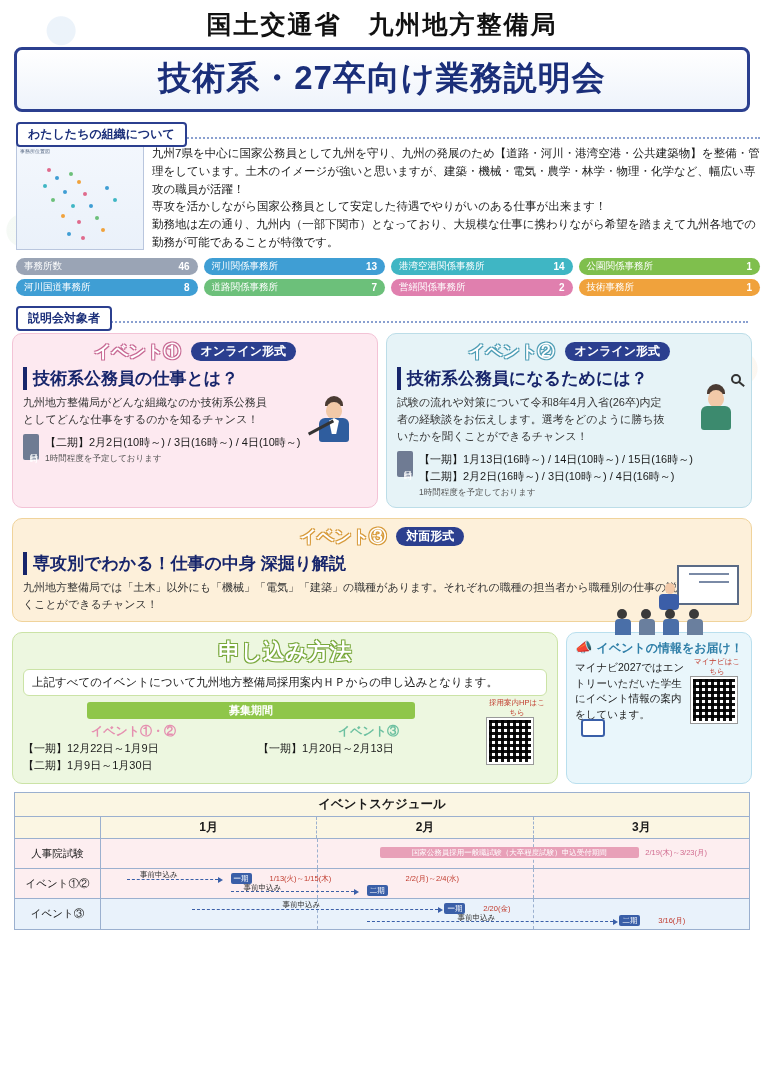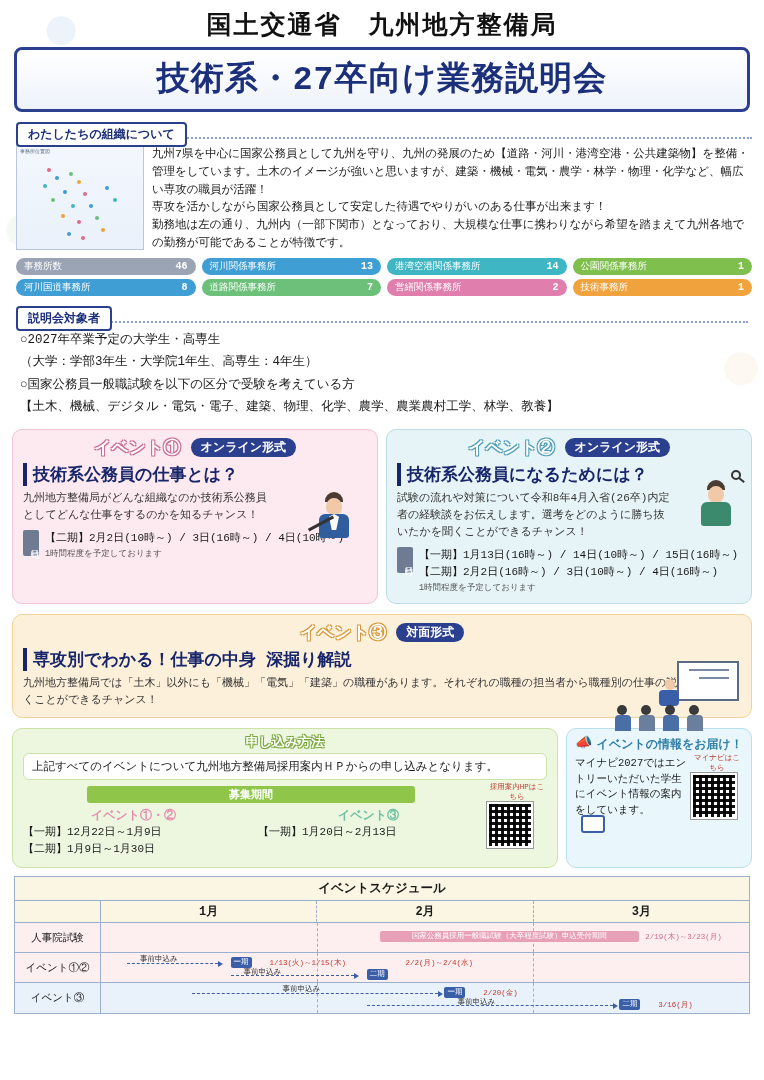--- a/index.html
+++ b/index.html
@@ -14,21 +14,20 @@
   }
   .page {
     width: 764px; height: 768px;
     position: relative;
     background:
       radial-gradient(circle at 8% 4%, rgba(120,170,220,.14) 0 14px, rgba(0,0,0,0) 15px),
       radial-gradient(circle at 95% 9%, rgba(200,150,200,.12) 0 18px, rgba(0,0,0,0) 19px),
       radial-gradient(circle at 3% 30%, rgba(160,200,160,.10) 0 16px, rgba(0,0,0,0) 17px),
       radial-gradient(circle at 97% 48%, rgba(230,180,120,.10) 0 16px, rgba(0,0,0,0) 17px),
       linear-gradient(#ffffff,#ffffff);
-    font-family: Liberation Mono, monospace;
   }
 
   
   .hdr-org {
     text-align:center;
     font-size: 25px;
     font-weight: bold;
     letter-spacing: 2px;
     padding-top: 8px;
     color:#111;
@@ -61,21 +60,21 @@
     position:relative;
     z-index:3;
   }
   .dotline{
     border-top: 2px dotted #8aa0d0;
     margin-top:-10px;
     margin-bottom:6px;
   }
 
   
-  .org-sec{ margin: 10px 12px 0 16px; }
+  .org-sec{ margin: 10px 4px 0 16px; }
   .org-body{ display:flex; gap:8px; margin-top:6px; }
   .map-box{
     width: 128px; height: 105px;
     border:1px solid #b9c6de;
     background: linear-gradient(#f3f7fd,#eaf1fa);
     position:relative;
     flex: 0 0 auto;
   }
   .map-cap{ font-size:5px; color:#5a6b86; padding:2px 3px; }
   .map-dot{ position:absolute; width:4px; height:4px; border-radius:50%; }
@@ -143,21 +142,21 @@
   .p-hair{ width:18px;height:10px;border-radius:9px 9px 0 0; background:#4a3b33; position:absolute;}
   .p-body{ width:30px;height:24px;border-radius:6px 6px 3px 3px; background:#2f5d9e; position:absolute;}
   .p-shirt{ width:10px;height:16px;background:#fff; position:absolute; clip-path: polygon(50% 0,100% 18%,72% 100%,28% 100%,0 18%);}
 
   
   .apply-row{ display:flex; gap:8px; margin:10px 12px 0 12px; }
   .apply-card{
     flex: 1 1 auto; background:#edf7e0; border:1px solid #cbe3a6; border-radius:10px; padding: 4px 10px 8px 10px;
   }
   .apply-title{
-    text-align:center; font-size:13px; font-weight:bold; color:#fff;
+    text-align:center; font-size:22px; font-weight:bold; color:#fff;
     text-shadow: 1px 1px 0 #79a83c, -1px 1px 0 #79a83c, 1px -1px 0 #79a83c, -1px -1px 0 #79a83c;
   }
   .apply-note{
     background:#fff; border-radius:6px; border:1px solid #cbe3a6;
     font-size:11.5px; padding:5px 8px; margin-top:2px;
   }
   .period-bar{
     background:#8fc64a; color:#fff; font-size:11px; font-weight:bold; text-align:center;
     border-radius:3px; margin-top:6px; padding:1px 0; width: 72%;
   }
@@ -286,26 +285,20 @@
       <div class="cnt" style="background:#f0a23c">
         <span>技術事務所</span>
         <span class="n">1</span>
       </div>
     </div>
   </div>
 
   <div class="tgt-sec">
     <div class="sec-label">説明会対象者</div>
     <div class="dotline"></div>
-    <div class="tgt-body">
-      <div>○2027年卒業予定の大学生・高専生</div>
-      <div>（大学：学部3年生・大学院1年生、高専生：4年生）</div>
-      <div>○国家公務員一般職試験を以下の区分で受験を考えている方</div>
-      <div>【土木、機械、デジタル・電気・電子、建築、物理、化学、農学、農業農村工学、林学、教養】</div>
-    </div>
   </div>
 
   <div class="ev-row">
     <div class="ev-card ev1">
       <div class="ev-head">
         <span class="ev-name">イベント①</span>
         <span class="ev-format f-online">オンライン形式</span>
       </div>
       <div class="ev-title">技術系公務員の仕事とは？</div>
       <div class="ev-desc" style="width:72%">九州地方整備局がどんな組織なのか技術系公務員としてどんな仕事をするのかを知るチャンス！</div>

